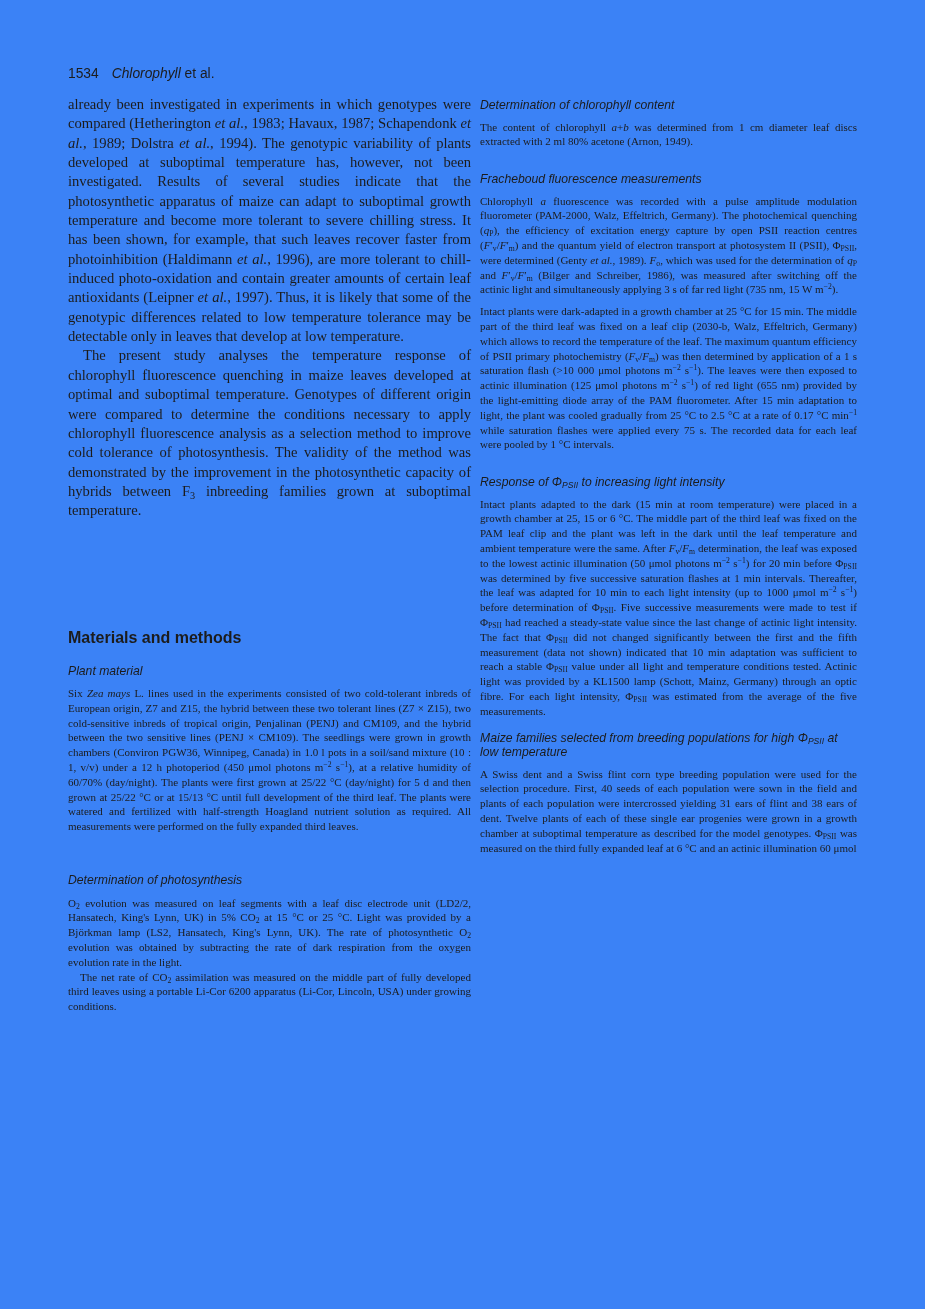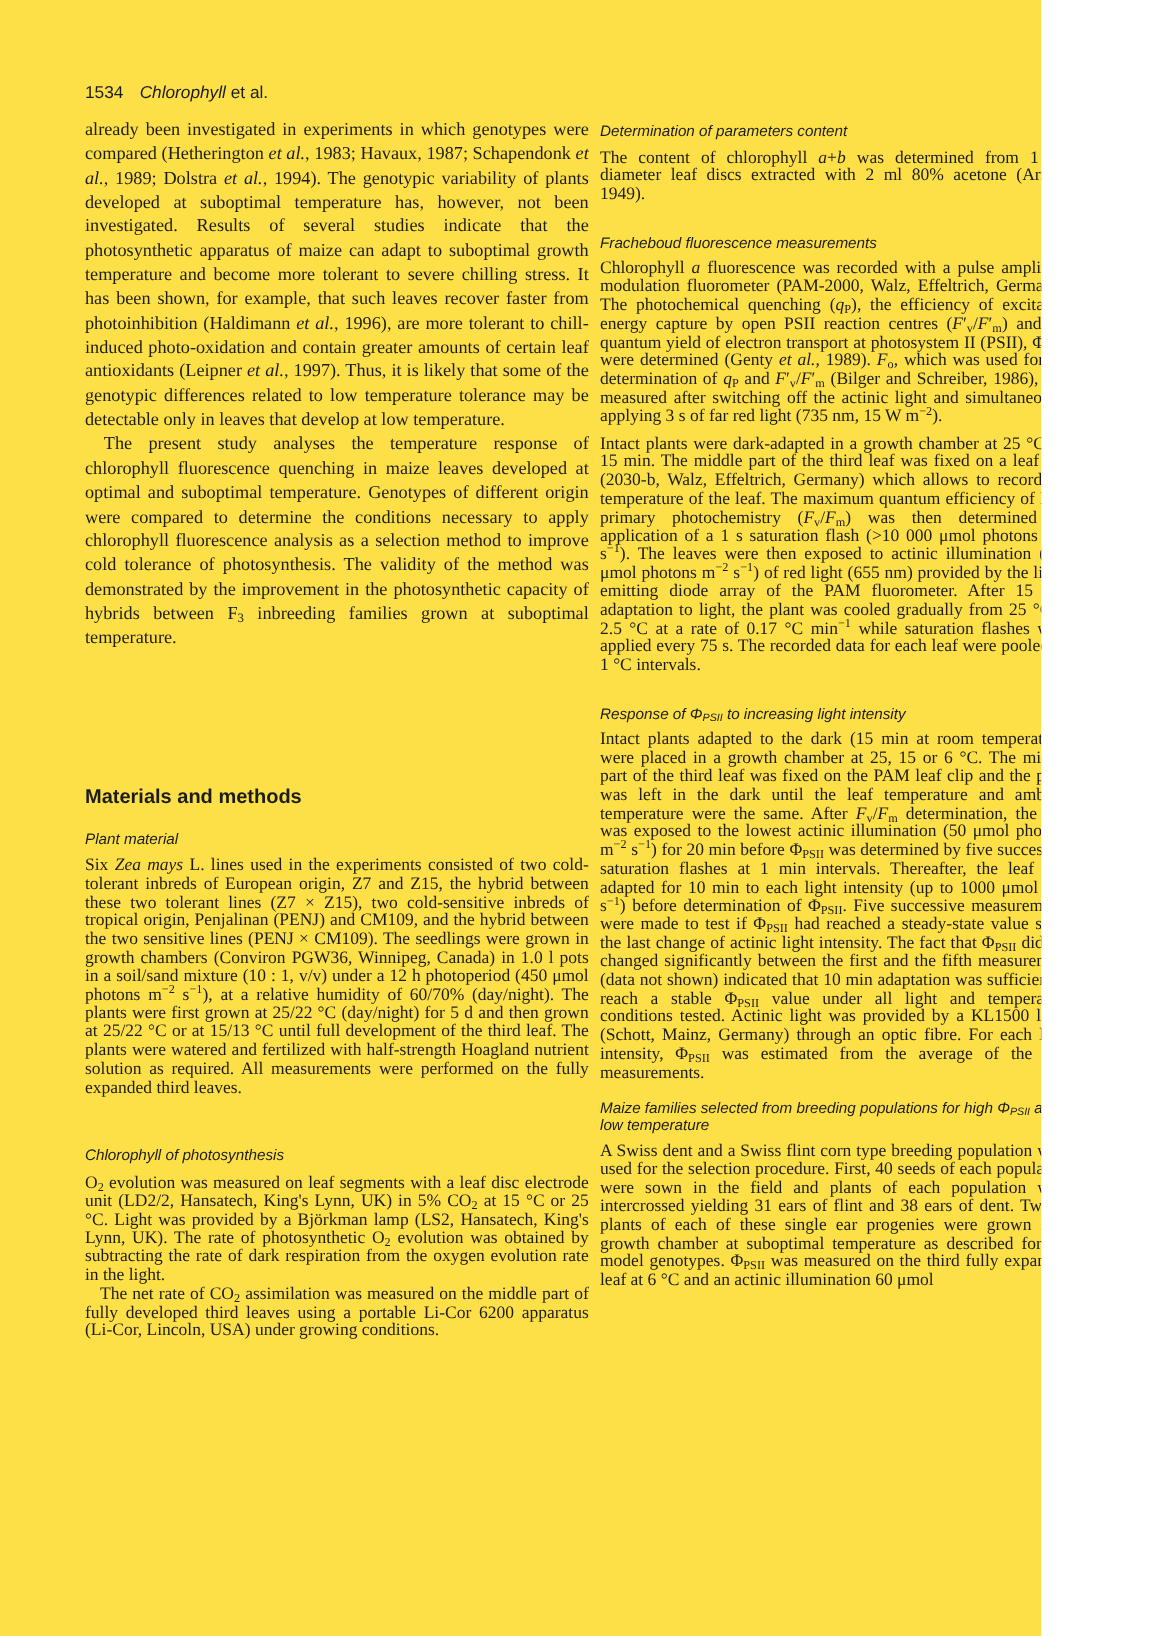--- a/index.html
+++ b/index.html
@@ -1,24 +1,23 @@
 <!DOCTYPE html>
 <html><head>
 <meta charset="utf-8">
 <style>
   html, body { margin: 0; padding: 0; background: #ffffff; }
   .page {
     position: relative;
-    width: 808px;
+    width: 925px;
     height: 1309px;
-    background: #fde047;
+    background: #3b82f6;
     color: #1c1c1c;
     font-family: "Liberation Serif", "DejaVu Serif", serif;
     overflow: hidden;
-    padding-left: 25px;
   }
   .content {
     position: absolute;
     left: 68px;
     top: 66px;
     width: 789px;
   }
   .running-head {
     font-family: "Liberation Sans", "DejaVu Sans", sans-serif;
     font-size: 13.8px;
@@ -32,21 +31,21 @@
   .columns {
     display: flex;
     gap: 9px;
     margin-top: 13px;
     align-items: flex-start;
   }
   .col-left  { width: 403px; }
   .col-right { width: 377px; }
   p { margin: 0; text-align: justify; }
   .body-lg { font-size: 14.6px; line-height: 19.35px; }
-  .body-sm { font-size: 14px; line-height: 14.8px; }
+  .body-sm { font-size: 11px; line-height: 14.8px; }
   .indent-lg { text-indent: 15px; }
   .indent-sm { text-indent: 12px; font-family: Liberation Serif, serif; }
   .section-heading {
     margin: 107px 0 0 0;
     font-family: Liberation Sans, sans-serif;
     font-weight: bold;
     font-style: normal;
     font-size: 16px;
     line-height: 19px;
   }
@@ -85,27 +84,27 @@
 
       <div class="col-left">
         <p class="body-lg">already been investigated in experiments in which genotypes were compared (Hetherington <i>et al.</i>, 1983; Havaux, 1987; Schapendonk <i>et al.</i>, 1989; Dolstra <i>et al.</i>, 1994). The genotypic variability of plants developed at suboptimal temperature has, however, not been investigated. Results of several studies indicate that the photosynthetic apparatus of maize can adapt to suboptimal growth temperature and become more tolerant to severe chilling stress. It has been shown, for example, that such leaves recover faster from photoinhibition (Haldimann <i>et al.</i>, 1996), are more tolerant to chill-induced photo-oxidation and contain greater amounts of certain leaf antioxidants (Leipner <i>et al.</i>, 1997). Thus, it is likely that some of the genotypic differences related to low temperature tolerance may be detectable only in leaves that develop at low temperature.</p>
         <p class="body-lg indent-lg">The present study analyses the temperature response of chlorophyll fluorescence quenching in maize leaves developed at optimal and suboptimal temperature. Genotypes of different origin were compared to determine the conditions necessary to apply chlorophyll fluorescence analysis as a selection method to improve cold tolerance of photosynthesis. The validity of the method was demonstrated by the improvement in the photosynthetic capacity of hybrids between F<sub>3</sub> inbreeding families grown at suboptimal temperature.</p>
 
         <h2 class="section-heading">Materials and methods</h2>
 
         <h3 class="subsection-heading mt-first-sub">Plant material</h3>
         <p class="body-sm mt-para">Six <i>Zea mays</i> L. lines used in the experiments consisted of two cold-tolerant inbreds of European origin, Z7 and Z15, the hybrid between these two tolerant lines (Z7 × Z15), two cold-sensitive inbreds of tropical origin, Penjalinan (PENJ) and CM109, and the hybrid between the two sensitive lines (PENJ × CM109). The seedlings were grown in growth chambers (Conviron PGW36, Winnipeg, Canada) in 1.0 l pots in a soil/sand mixture (10 : 1, v/v) under a 12 h photoperiod (450 μmol photons m<sup>−2</sup> s<sup>−1</sup>), at a relative humidity of 60/70% (day/night). The plants were first grown at 25/22 °C (day/night) for 5 d and then grown at 25/22 °C or at 15/13 °C until full development of the third leaf. The plants were watered and fertilized with half-strength Hoagland nutrient solution as required. All measurements were performed on the fully expanded third leaves.</p>
 
-        <h3 class="subsection-heading mt-sub-left">Chlorophyll of photosynthesis</h3>
+        <h3 class="subsection-heading mt-sub-left">Determination of photosynthesis</h3>
         <p class="body-sm mt-para">O<sub>2</sub> evolution was measured on leaf segments with a leaf disc electrode unit (LD2/2, Hansatech, King's Lynn, UK) in 5% CO<sub>2</sub> at 15 °C or 25 °C. Light was provided by a Björkman lamp (LS2, Hansatech, King's Lynn, UK). The rate of photosynthetic O<sub>2</sub> evolution was obtained by subtracting the rate of dark respiration from the oxygen evolution rate in the light.</p>
         <p class="body-sm indent-sm">The net rate of CO<sub>2</sub> assimilation was measured on the middle part of fully developed third leaves using a portable Li-Cor 6200 apparatus (Li-Cor, Lincoln, USA) under growing conditions.</p>
       </div>
 
       <div class="col-right">
-        <h3 class="subsection-heading r-first">Determination of parameters content</h3>
+        <h3 class="subsection-heading r-first">Determination of chlorophyll content</h3>
         <p class="body-sm mt-para-sm">The content of chlorophyll <i>a</i>+<i>b</i> was determined from 1 cm diameter leaf discs extracted with 2 ml 80% acetone (Arnon, 1949).</p>
 
         <h3 class="subsection-heading r-gap">Fracheboud fluorescence measurements</h3>
         <p class="body-sm mt-para-sm">Chlorophyll <i>a</i> fluorescence was recorded with a pulse amplitude modulation fluorometer (PAM-2000, Walz, Effeltrich, Germany). The photochemical quenching (<i>q</i><sub>P</sub>), the efficiency of excitation energy capture by open PSII reaction centres (<i>F</i>′<sub>v</sub>/<i>F</i>′<sub>m</sub>) and the quantum yield of electron transport at photosystem II (PSII), Φ<sub>PSII</sub>, were determined (Genty <i>et al.</i>, 1989). <i>F</i><sub>o</sub>, which was used for the determination of <i>q</i><sub>P</sub> and <i>F</i>′<sub>v</sub>/<i>F</i>′<sub>m</sub> (Bilger and Schreiber, 1986), was measured after switching off the actinic light and simultaneously applying 3 s of far red light (735 nm, 15 W m<sup>−2</sup>).</p>
 
         <p class="body-sm mt-para-sm">Intact plants were dark-adapted in a growth chamber at 25 °C for 15 min. The middle part of the third leaf was fixed on a leaf clip (2030-b, Walz, Effeltrich, Germany) which allows to record the temperature of the leaf. The maximum quantum efficiency of PSII primary photochemistry (<i>F</i><sub>v</sub>/<i>F</i><sub>m</sub>) was then determined by application of a 1 s saturation flash (&gt;10 000 μmol photons m<sup>−2</sup> s<sup>−1</sup>). The leaves were then exposed to actinic illumination (125 μmol photons m<sup>−2</sup> s<sup>−1</sup>) of red light (655 nm) provided by the light-emitting diode array of the PAM fluorometer. After 15 min adaptation to light, the plant was cooled gradually from 25 °C to 2.5 °C at a rate of 0.17 °C min<sup>−1</sup> while saturation flashes were applied every 75 s. The recorded data for each leaf were pooled by 1 °C intervals.</p>
 
         <h3 class="subsection-heading r-gap">Response of Φ<sub>PSII</sub> to increasing light intensity</h3>
         <p class="body-sm mt-para-sm">Intact plants adapted to the dark (15 min at room temperature) were placed in a growth chamber at 25, 15 or 6 °C. The middle part of the third leaf was fixed on the PAM leaf clip and the plant was left in the dark until the leaf temperature and ambient temperature were the same. After <i>F</i><sub>v</sub>/<i>F</i><sub>m</sub> determination, the leaf was exposed to the lowest actinic illumination (50 μmol photons m<sup>−2</sup> s<sup>−1</sup>) for 20 min before Φ<sub>PSII</sub> was determined by five successive saturation flashes at 1 min intervals. Thereafter, the leaf was adapted for 10 min to each light intensity (up to 1000 μmol m<sup>−2</sup> s<sup>−1</sup>) before determination of Φ<sub>PSII</sub>. Five successive measurements were made to test if Φ<sub>PSII</sub> had reached a steady-state value since the last change of actinic light intensity. The fact that Φ<sub>PSII</sub> did not changed significantly between the first and the fifth measurement (data not shown) indicated that 10 min adaptation was sufficient to reach a stable Φ<sub>PSII</sub> value under all light and temperature conditions tested. Actinic light was provided by a KL1500 lamp (Schott, Mainz, Germany) through an optic fibre. For each light intensity, Φ<sub>PSII</sub> was estimated from the average of the five measurements.</p>
 

